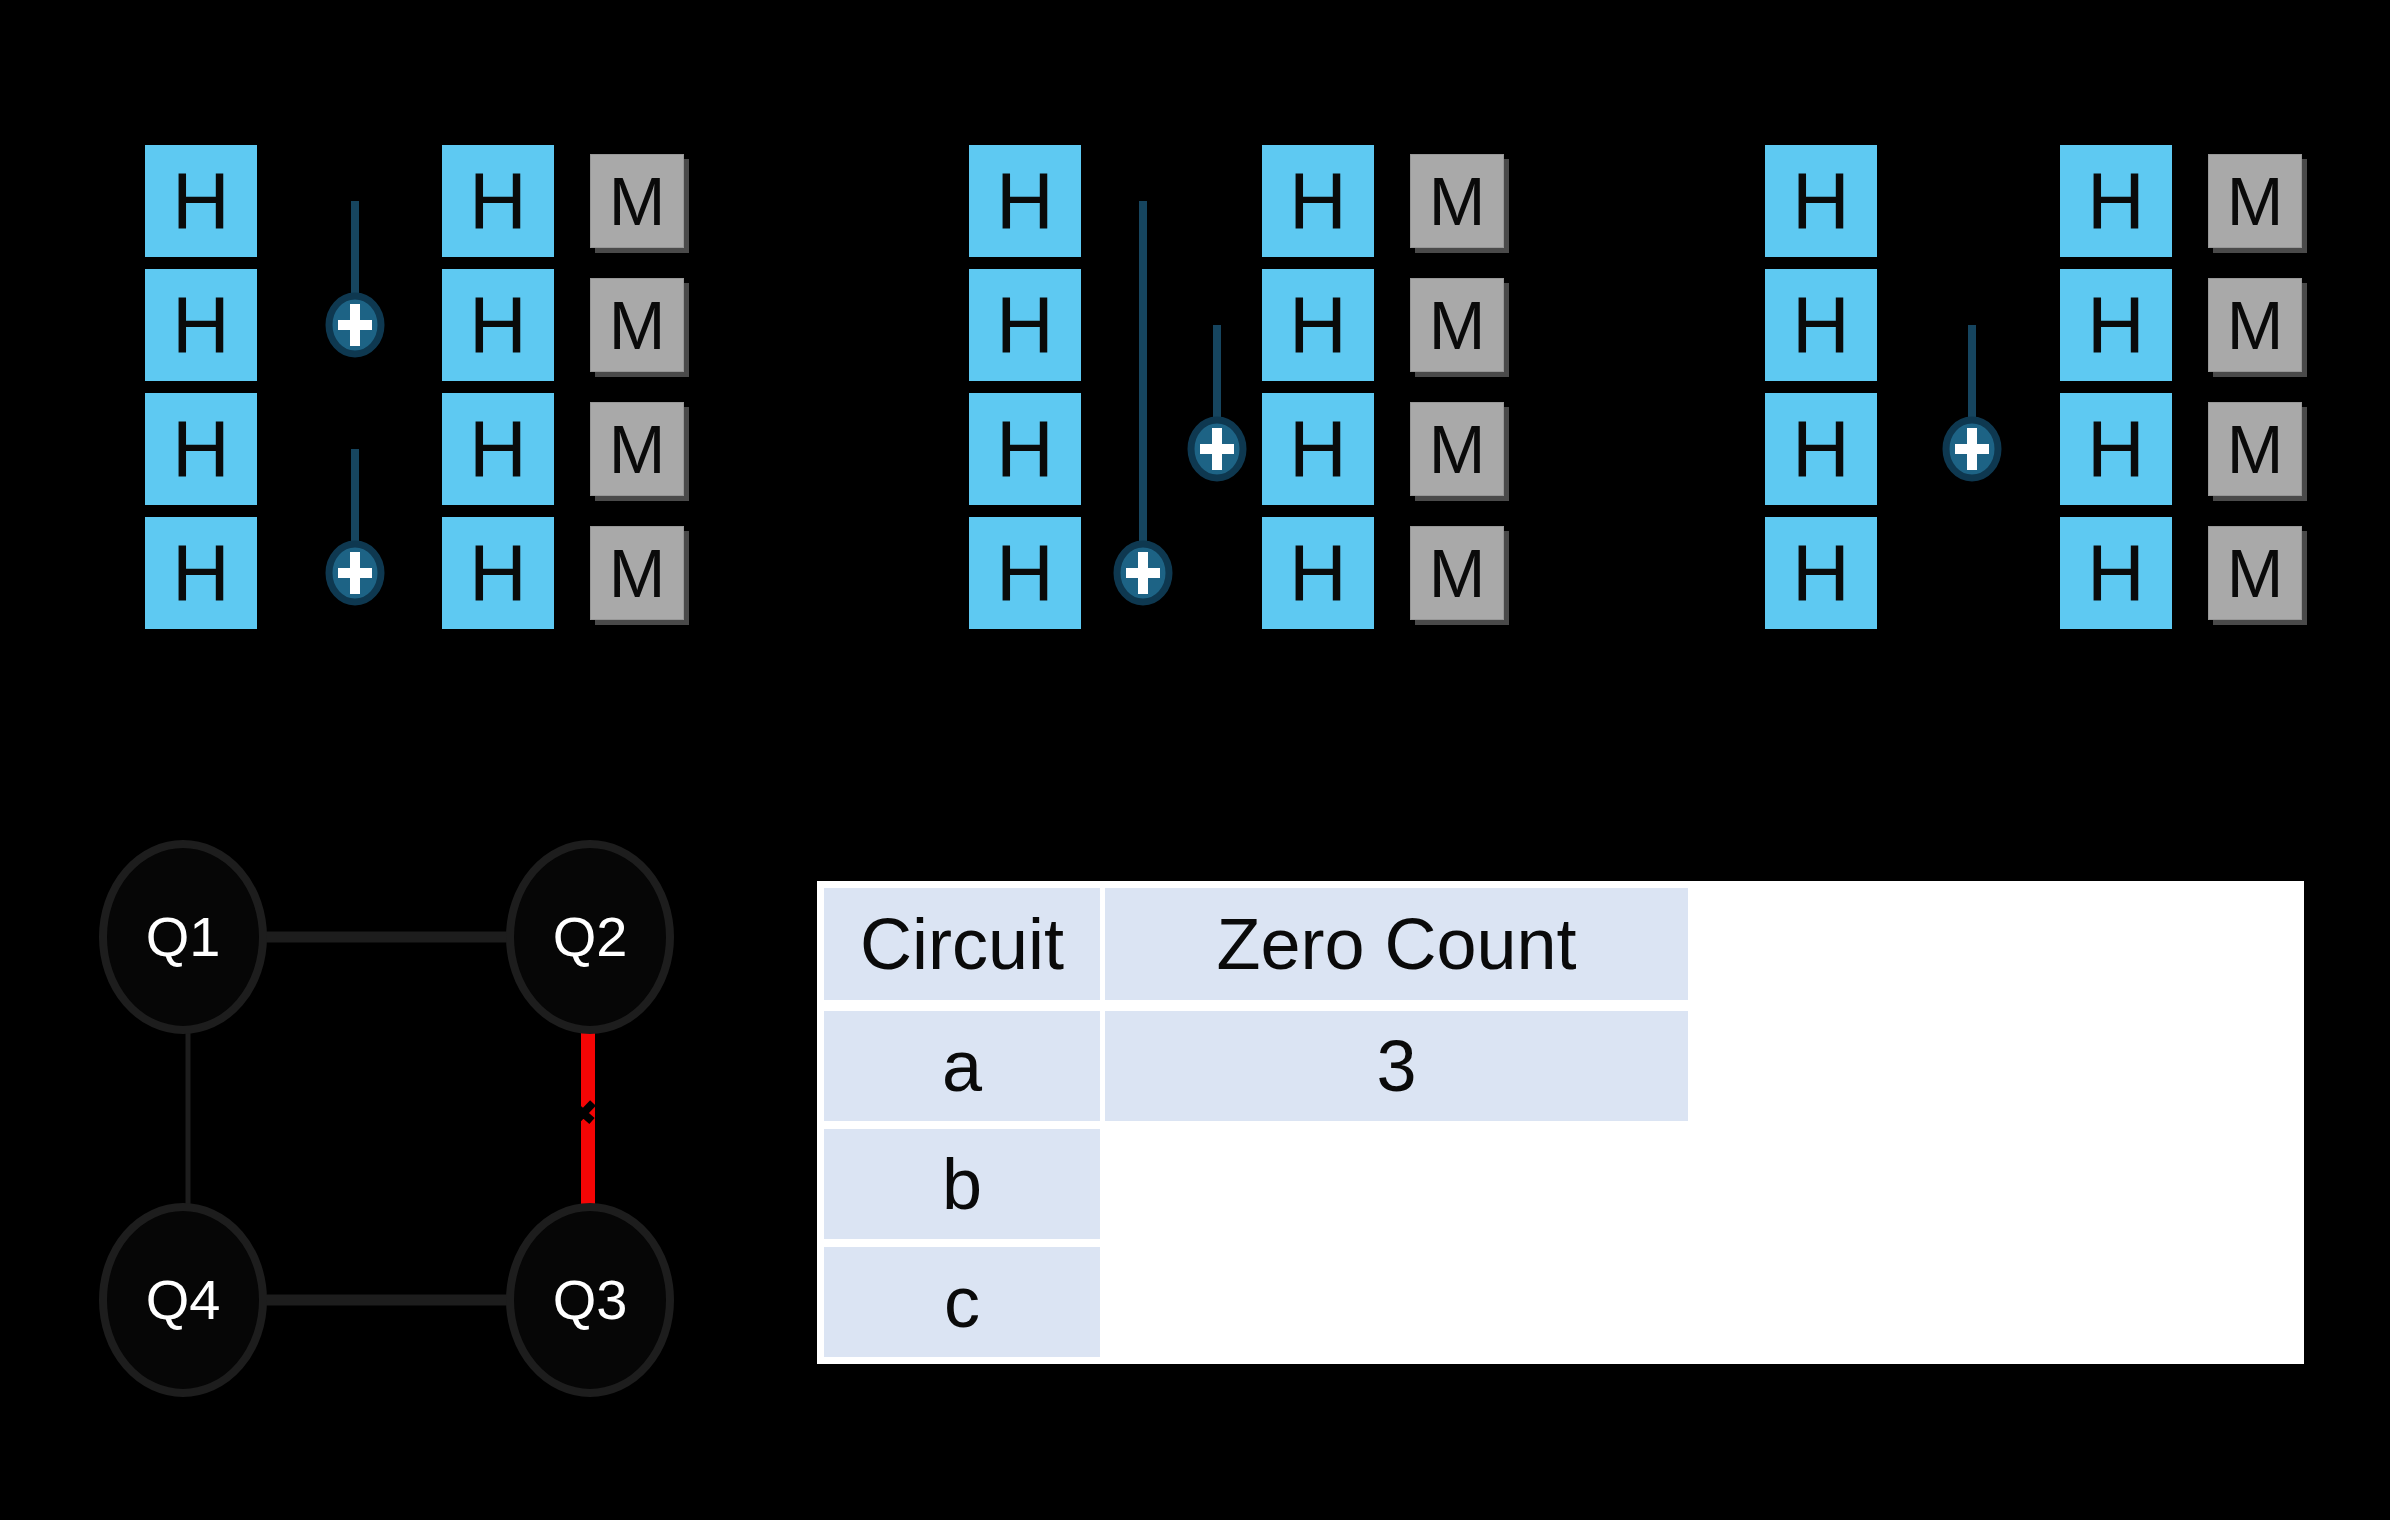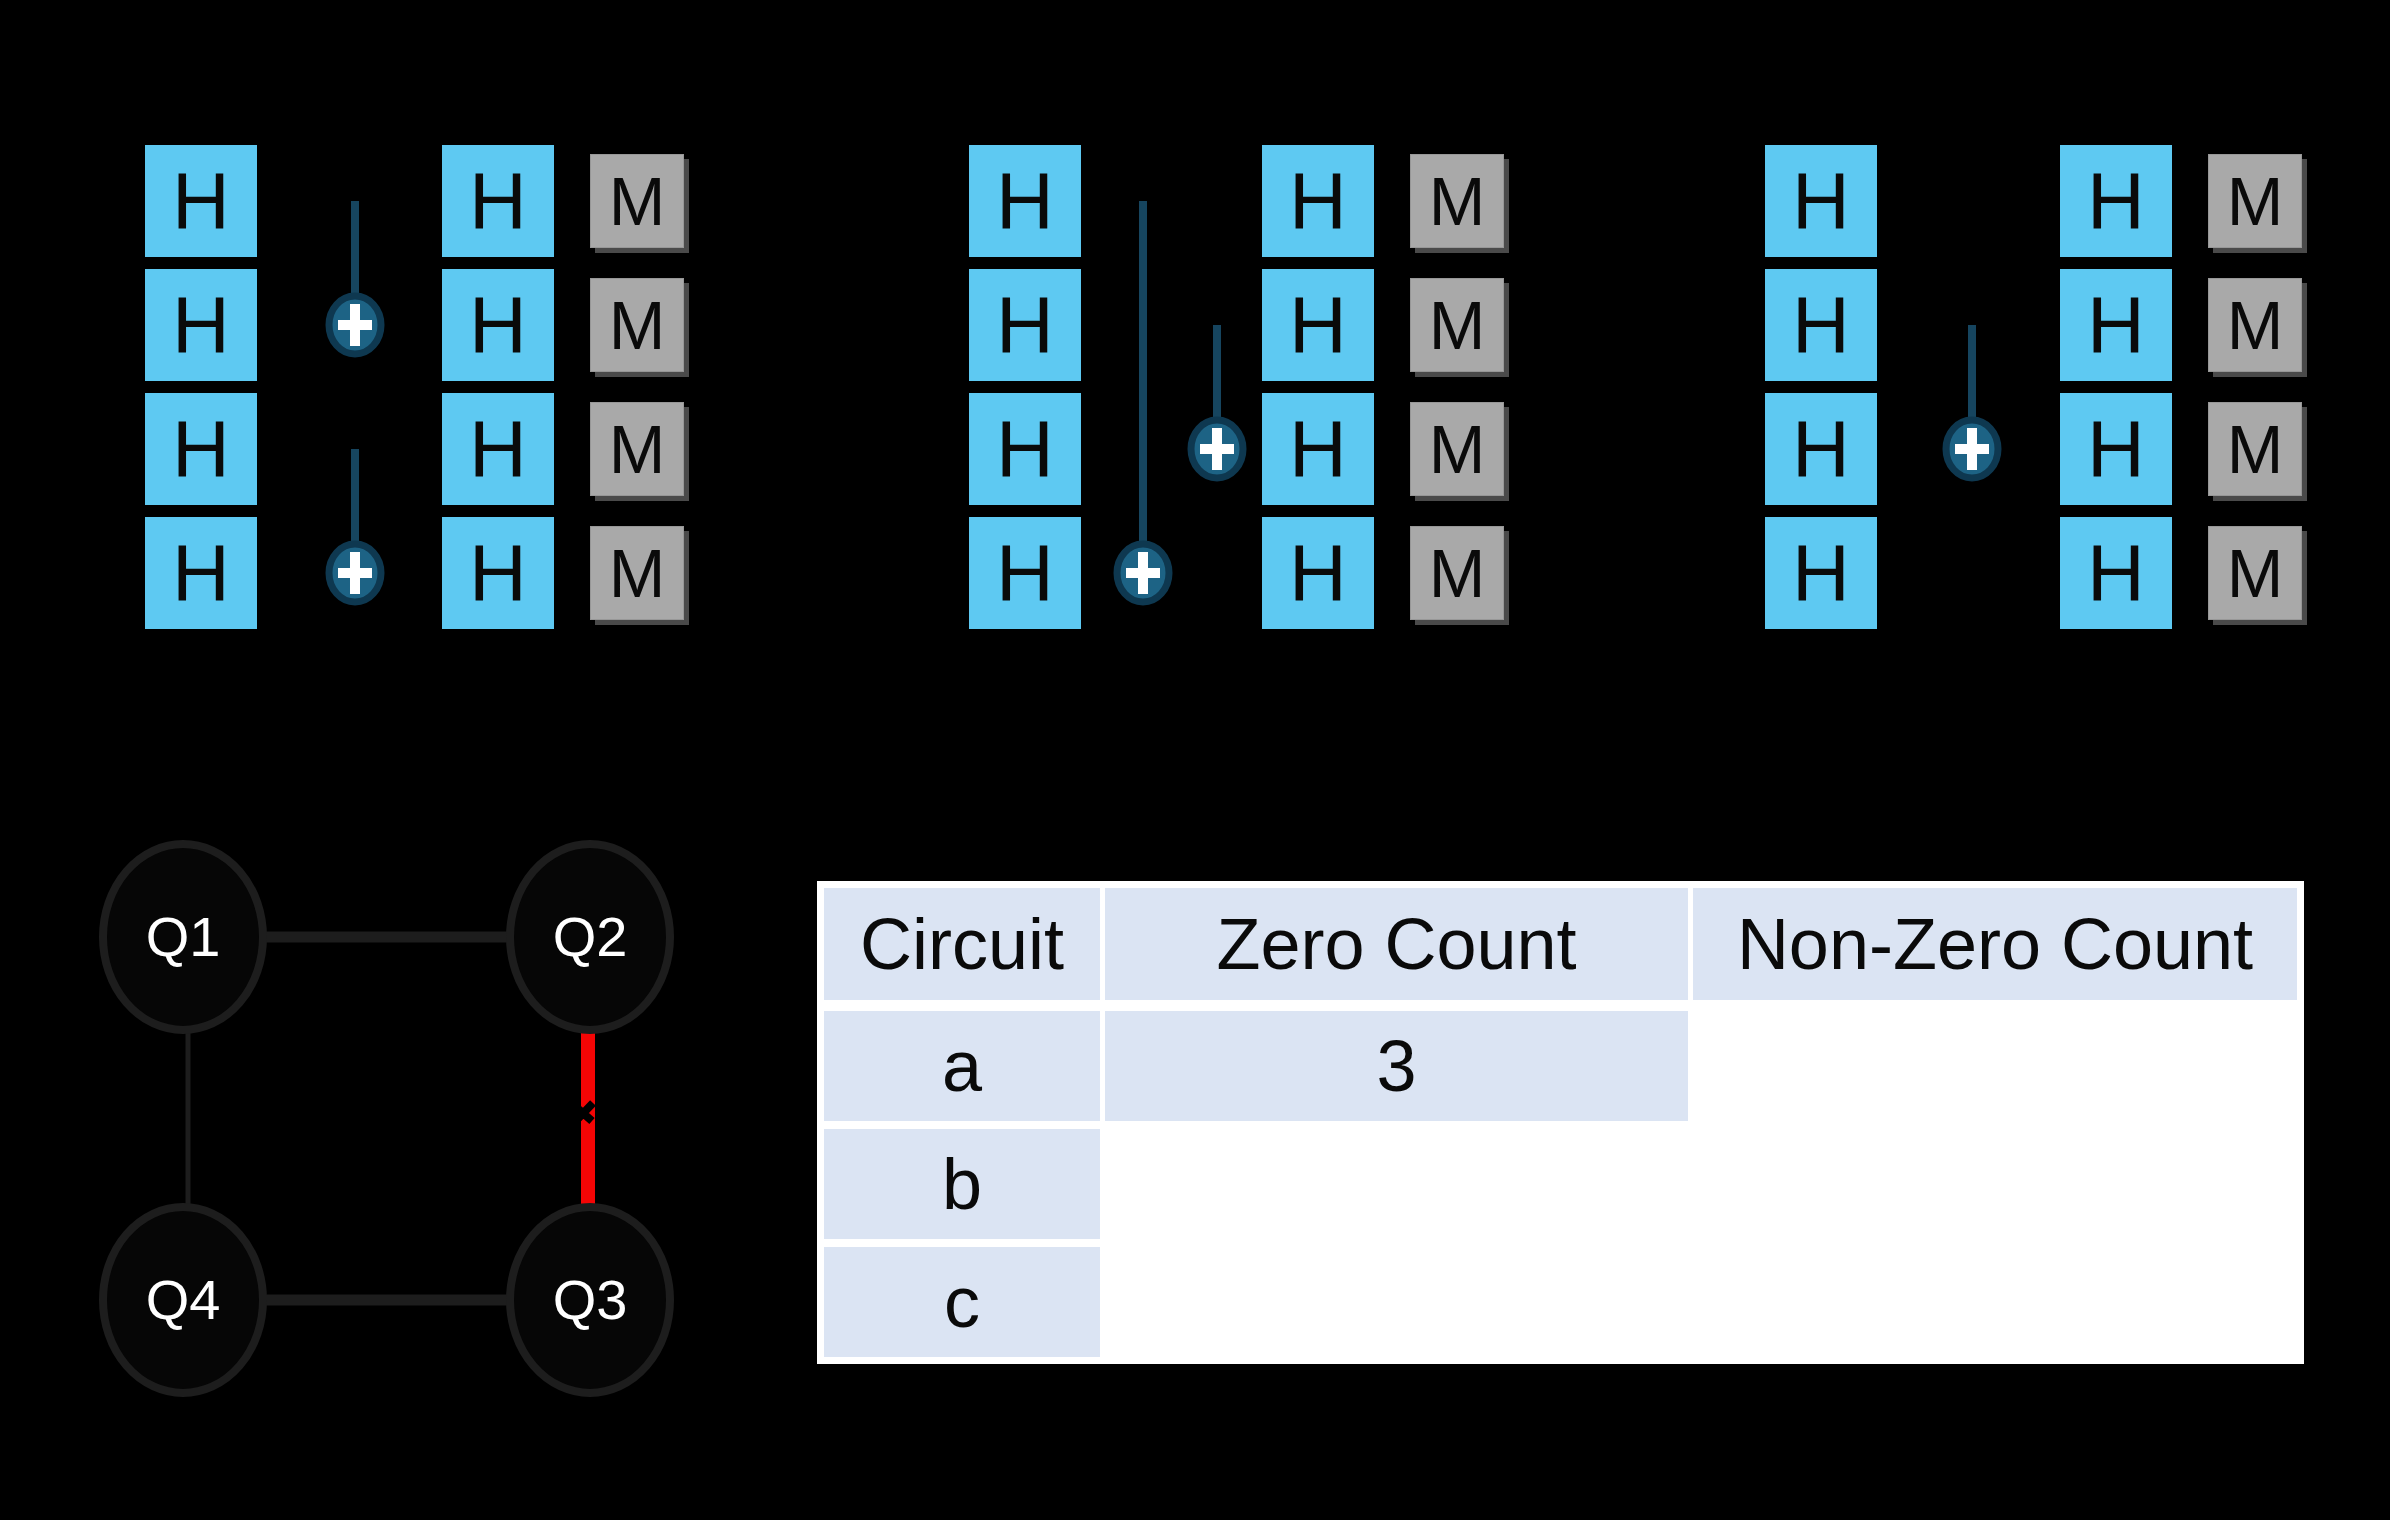--- a/index.html
+++ b/index.html
@@ -159,21 +159,20 @@
     <div class="gate gate-m" style="left:2208px;top:154px">M</div>
     <div class="gate gate-m" style="left:2208px;top:278px">M</div>
     <div class="gate gate-m" style="left:2208px;top:402px">M</div>
     <div class="gate gate-m" style="left:2208px;top:526px">M</div>
   </div>
 
   <div class="counts-table">
     <div class="trow thead">
       <div class="cell">Circuit</div>
       <div class="cell">Zero Count</div>
-      <div class="cell">Non-Zero Count</div>
     </div>
     <div class="tbody">
       <div class="trow">
         <div class="cell">a</div>
         <div class="cell">3</div>
       </div>
       <div class="trow">
         <div class="cell">b</div>
       </div>
       <div class="trow">

